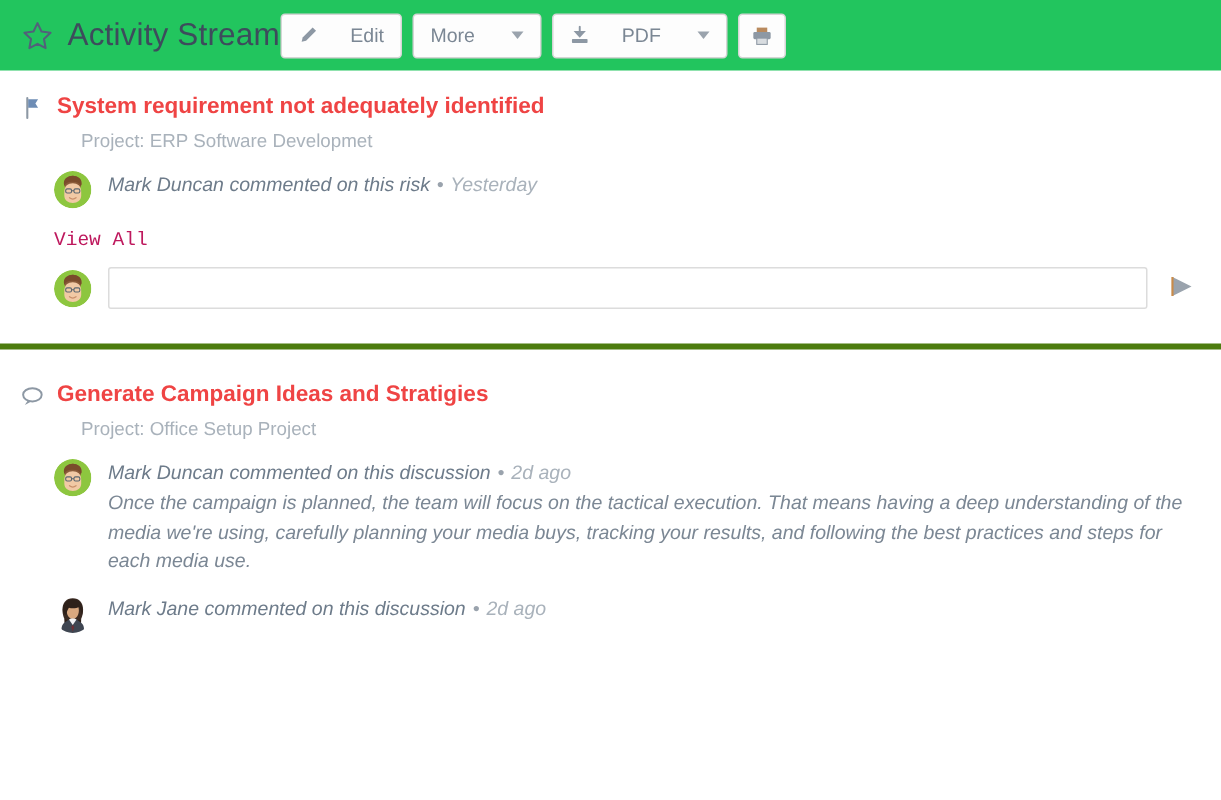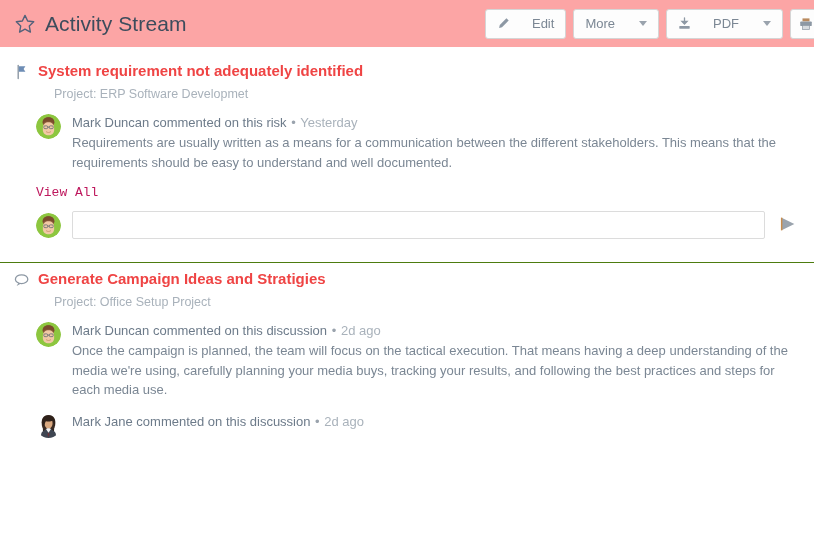--- a/index.html
+++ b/index.html
@@ -12,24 +12,24 @@
     background: #ffffff;
     font-family: "Liberation Sans", sans-serif;
     font-size: 13px;
     color: #6d7b8a;
     overflow: hidden;
   }
 
   
   .header {
     height: 47px;
-    background: #fca5a5;
-    display: flex;
-    align-items: center;
-    justify-content: space-between;
+    background: #22c55e;
+    display: flex;
+    align-items: center;
+    justify-content: flex-start;
     padding: 0 0 0 14px;
     box-sizing: border-box;
     position: relative;
   }
   .header-left {
     display: flex;
     align-items: center;
     gap: 9px;
   }
   .star-icon {
@@ -80,23 +80,23 @@
     flex: none;
   }
 
   
   .stream { background: #ffffff; }
   .activity {
     padding: 14px 14px 0 14px;
     box-sizing: border-box;
   }
   .activity + .activity {
-    border-top: 1px solid #4d7c0f;
+    border-top: 4px solid #4d7c0f;
     margin-top: 9px;
-    padding-top: 6px;
+    padding-top: 20px;
   }
 
   .activity-head {
     display: flex;
     align-items: flex-start;
     gap: 8px;
   }
   .type-icon {
     width: 16px;
     height: 16px;
@@ -116,20 +116,21 @@
     margin: 5px 0 0 40px;
     line-height: 16px;
   }
 
   
   .comments { margin: 11px 0 0 22px; }
   .comment {
     display: flex;
     gap: 11px;
     margin-bottom: 12px;
+    font-style: italic;
   }
   .avatar {
     width: 25px;
     height: 25px;
     border-radius: 50%;
     flex: none;
     overflow: hidden;
     margin-top: 1px;
   }
   .avatar svg { display: block; }
@@ -270,21 +271,20 @@
             <path d="M16.5 28.5c2 1.6 5 1.6 7 0" stroke="#c9906b" stroke-width="1.3" fill="none" stroke-linecap="round"></path>
           </svg>
         </span>
         <div class="comment-body">
           <div class="comment-meta">
             <span>Mark Duncan</span>
             <span>commented on this risk</span>
             <span class="meta-sep">•</span>
             <span class="comment-time">Yesterday</span>
           </div>
-          <div class="comment-text">Requirements are usually written as a means for a communication between the different stakeholders. This means that the requirements should be easy to understand and well documented.</div>
         </div>
       </div>
 
       <div class="view-all">View All</div>
 
       <div class="reply-row">
         <span class="avatar">
           <svg viewBox="0 0 40 40" width="25" height="25">
             <circle cx="20" cy="20" r="20" fill="#8dc63f"></circle>
             <circle cx="20" cy="14" r="9" fill="#8a5b3a"></circle>

